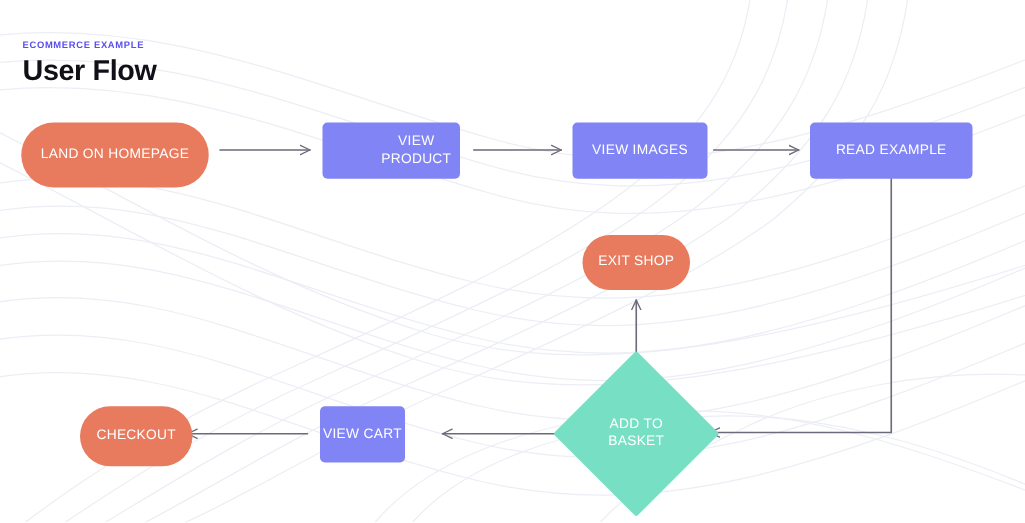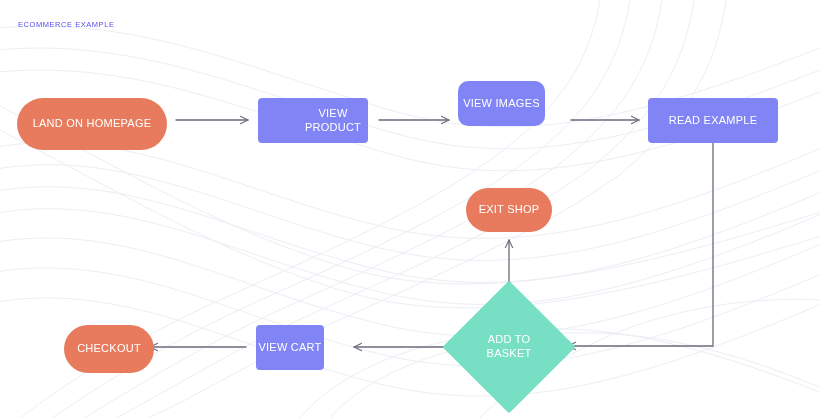--- a/index.html
+++ b/index.html
@@ -30,24 +30,24 @@
   }
   
   #header {
     position: absolute;
     left: 18px;
     top: 16px;
     z-index: 4;
   }
   #eyebrow {
     font-size: 7.5px;
-    font-weight: normal;
+    font-weight: bold;
     letter-spacing: 0.55px;
     color: #5b4ff0;
-    margin: 5px 0 5px 0;
+    margin: 16px 0 5px 0;
     line-height: 1;
     text-transform: uppercase;
   }
   #title {
     font-size: 23px;
     font-weight: bold;
     color: #111018;
     margin: 0;
     line-height: 1;
     letter-spacing: -0.3px;
@@ -129,20 +129,21 @@
       <path d="M694,0 C684,66 656,116 586,172 C516,222 426,262 316,312 C236,348 166,392 116,418"></path>
       <path d="M726,0 C716,68 688,118 618,176 C548,226 458,266 348,316 C268,352 198,396 148,418"></path>
       <path d="M300,418 C340,370 420,338 520,330 C620,322 720,352 840,400"></path>
       <path d="M330,418 C370,372 450,342 550,334 C650,326 750,356 840,396"></path>
       <path d="M820,300 C740,296 660,312 600,340 C540,368 500,396 480,418"></path>
     </g>
   </svg>
 
   <div id="header">
     <div id="eyebrow">ECOMMERCE EXAMPLE</div>
+    <h1 id="title">User Flow</h1>
   </div>
 
   <svg id="edges" viewBox="0 0 820 418" aria-hidden="true">
     <defs>
       <marker id="arrow-r" viewBox="0 0 10 10" refX="9" refY="5" markerWidth="7" markerHeight="7" orient="auto-start-reverse">
         <path d="M 0.5 1 L 9 5 L 0.5 9" fill="none" stroke="#6b6b7b" stroke-width="1.2" stroke-linecap="round" stroke-linejoin="round"></path>
       </marker>
     </defs>
     <g stroke="#6b6b7b" stroke-width="1.3" fill="none" stroke-linecap="round">
       <line x1="176" y1="120" x2="248" y2="120" marker-end="url(#arrow-r)"></line>
@@ -156,21 +157,21 @@
   </svg>
 
   <div class="node node-pill" style="left:17px; top:98px; width:150px; height:52px;">
     <span>LAND ON HOMEPAGE</span>
   </div>
 
   <div class="node node-rect" style="left:258px; top:98px; width:110px; height:45px;padding-left:40px;">
     <span>VIEW PRODUCT</span>
   </div>
 
-  <div class="node node-rect" style="left:458px; top:81px; width:87px; height:45px;border-radius:10px;">
+  <div class="node node-rect" style="left:458px; top:98px; width:108px; height:45px;">
     <span>VIEW IMAGES</span>
   </div>
 
   <div class="node node-rect" style="left:648px; top:98px; width:130px; height:45px;">
     <span>READ EXAMPLE</span>
   </div>
 
   <div class="node node-diamond" style="left:462px; top:300px; width:94px; height:94px;">
     <span class="diamond-shape"></span>
     <span class="diamond-label">

